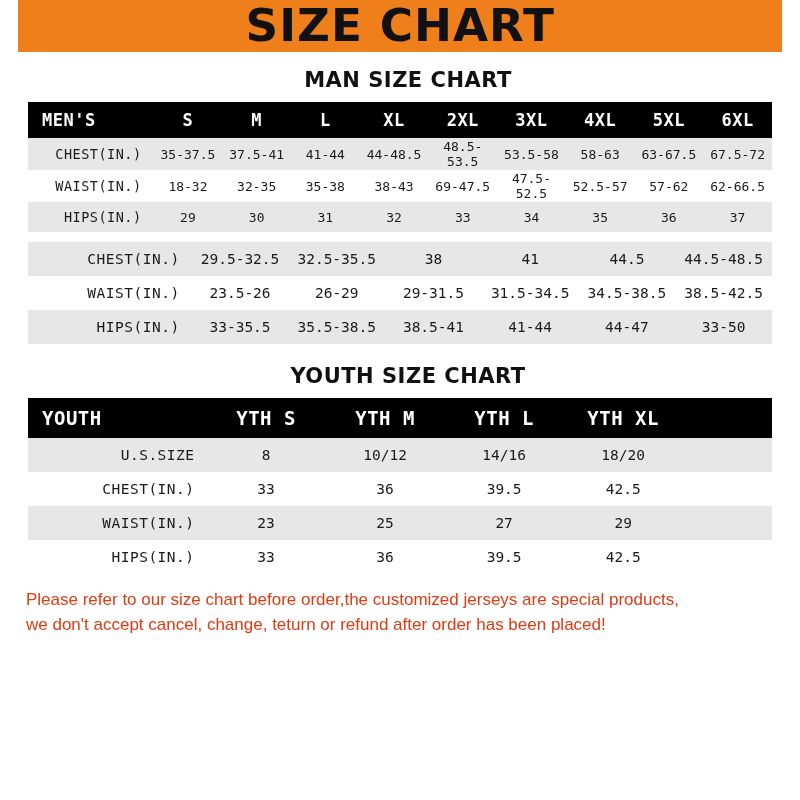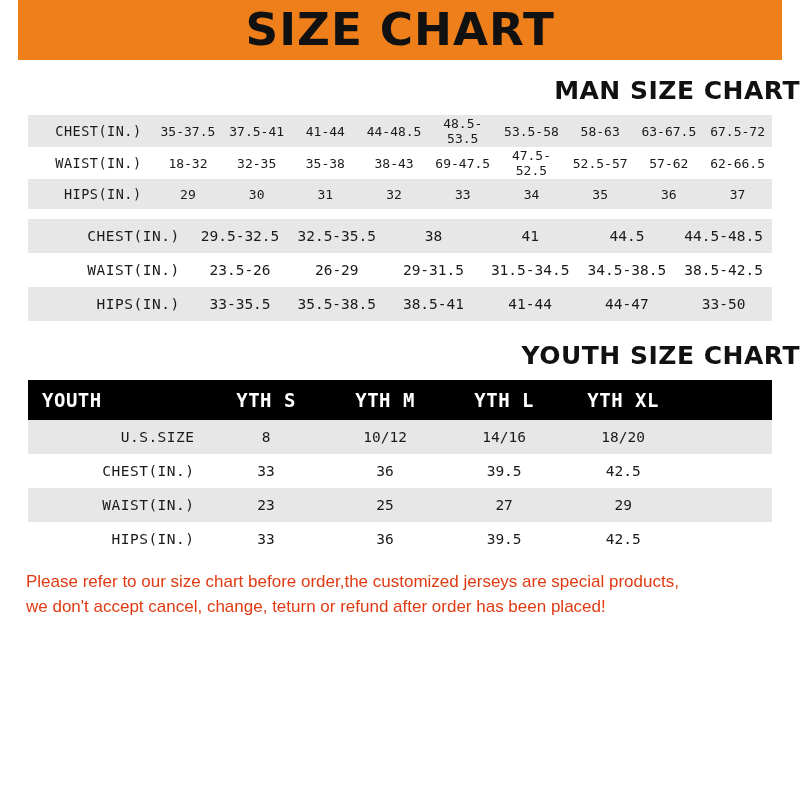--- a/index.html
+++ b/index.html
@@ -16,21 +16,21 @@
   .page {
     position: relative;
     width: 800px;
     height: 800px;
     background: #ffffff;
     box-sizing: border-box;
   }
   
   .banner {
     position: relative;
-    height: 60px;
+    height: 52px;
     background: #ef7f1a;
     display: flex;
     align-items: center;
     justify-content: center;
   }
   .banner-title {
     font-family: "DejaVu Sans", sans-serif;
     font-weight: bold;
     font-size: 44px;
     letter-spacing: 1px;
@@ -44,24 +44,24 @@
     top: 0;
     width: 18px;
     height: 100%;
     background: #ffffff;
   }
   .banner-edge-left { left: 0; }
   .banner-edge-right { right: 0; }
 
   
   .section-title {
-    text-align: right;
+    text-align: center;
     font-family: "DejaVu Sans", sans-serif;
     font-weight: bold;
-    font-size: 25px;
+    font-size: 21px;
     color: #111111;
     letter-spacing: 0.5px;
     margin-left: 16px;
   }
   .sec-man { margin-top: 16px; }
   .sec-women { margin-top: 18px; }
   .sec-youth { margin-top: 20px; }
 
   
   .table-wrap {
@@ -159,20 +159,32 @@
           <col style="width:9.3%">
           <col style="width:9.3%">
           <col style="width:9.3%">
         <col style="width:9.3%">
           <col style="width:9.3%">
           <col style="width:9.3%">
           <col style="width:9.3%">
           <col style="width:9.3%">
       </colgroup>
       <tbody>
+        <tr class="head-row">
+          <td class="row-label">MEN'S</td>
+          <td>S</td>
+          <td>M</td>
+          <td>L</td>
+          <td>XL</td>
+          <td>2XL</td>
+          <td>3XL</td>
+          <td>4XL</td>
+          <td>5XL</td>
+          <td>6XL</td>
+        </tr>
         <tr class="body-row alt-light">
           <td class="row-label">CHEST(IN.)</td>
           <td>35-37.5</td>
           <td>37.5-41</td>
           <td>41-44</td>
           <td>44-48.5</td>
           <td>48.5-53.5</td>
           <td>53.5-58</td>
           <td>58-63</td>
           <td>63-67.5</td>

